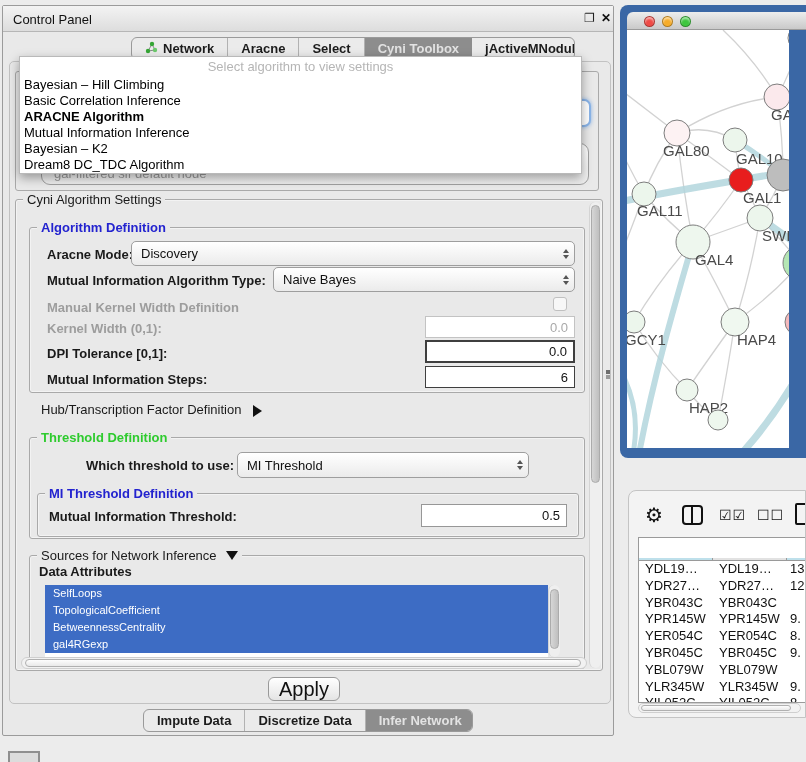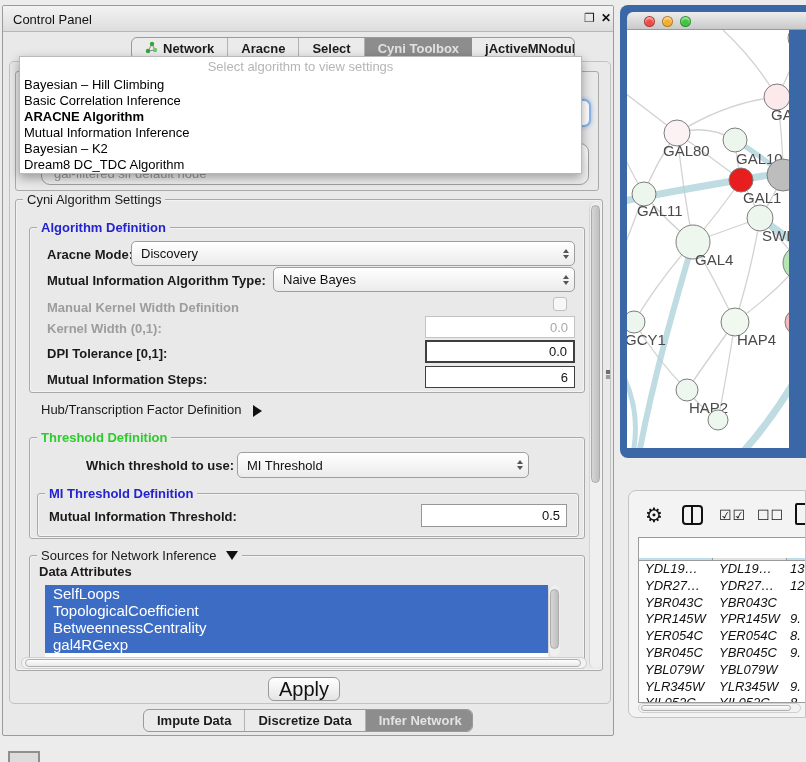--- a/index.html
+++ b/index.html
@@ -67,21 +67,21 @@
   .checkbox { position:absolute; width:14px; height:14px; border:1px solid #c0c0c0;
     border-radius:3px; background:#f7f7f7; }
 
   .expander-arrow { display:inline-block; width:0; height:0; border:6px solid transparent;
     border-left:9px solid #111; vertical-align:middle; margin-left:8px; }
   .tri-down { display:inline-block; width:0; height:0; border:6px solid transparent;
     border-top:9px solid #111; vertical-align:middle; margin-left:6px; margin-bottom:-3px; }
 
   
   .attr-list { position:absolute; background:#fff; overflow:hidden; }
-  .attr-item { height:17px; line-height:17px; padding-left:8px; background:#3d6cc4; color:#fff; font-size:15px; cursor:default; }
+  .attr-item { height:17px; line-height:17px; padding-left:8px; background:#3d6cc4; color:#fff; font-size:11px; cursor:default; }
 
   
   .vscroll { position:absolute; background:#efefef; border-left:1px solid #d4d4d4; border-radius:6px; }
   .vthumb { position:absolute; left:1px; right:1px; background:linear-gradient(90deg,#d6d6d6,#bfbfbf); border:1px solid #ababab; border-radius:5px; }
   .hscroll { position:absolute; background:#f2f2f2; border:1px solid #cfcfcf; border-radius:6px; }
   .hthumb { position:absolute; top:1px; bottom:1px; background:linear-gradient(#fdfdfd,#e9e9e9); border:1px solid #b0b0b0; border-radius:5px; }
 
   
   .apply-btn { position:absolute; left:265px; top:671px; width:72px; height:24px;
     background:linear-gradient(#ffffff,#e4e4e4); border:1px solid #999; border-radius:6px;
@@ -130,21 +130,21 @@
   .ic-unchecks { position:absolute; left:128px; top:6px; font-size:14px; letter-spacing:1px; color:#111; }
   .ic-doc { position:absolute; left:166px; top:2px; width:16px; height:22px; border:2px solid #111; border-radius:2px; background:#f3f3f3; }
   .tp-table { position:absolute; left:9px; top:46px; width:169px; height:166px; background:#fff;
     border:1px solid #9a9a9a; overflow:hidden; }
   .tp-hrow { display:flex; height:23px; border-bottom:1px solid #9a9a9a; }
   .tp-hcell { border-right:1px solid #9a9a9a; font-size:13px; text-align:center; line-height:22px; color:#111;
     overflow:hidden; white-space:nowrap; flex:none;margin-top:20px; }
   .hl { background:#bee0eb; }
   .hgray { background:#e2e2e2; }
   .tp-row { display:flex; height:16.8px; line-height:16.8px; font-size:13px; color:#111; background:#fff; }
-  .tp-cell { flex:none; overflow:hidden; white-space:nowrap; padding-left:6px;font-style:italic; }
+  .tp-cell { flex:none; overflow:hidden; white-space:nowrap; padding-left:6px; }
   .tp-hscroll { position:absolute; left:9px; top:212px; width:163px; height:10px; }
 
   .mini-icon { left:8px; top:751px; width:32px; height:18px; border:2px solid #8f8f8f; background:#dcdcdc; }
 </style>
 </head>
 <body>
 
 <div class="abs cp-window">
   <div class="abs cp-titlebar">
     <span class="abs cp-title">Control Panel</span>

